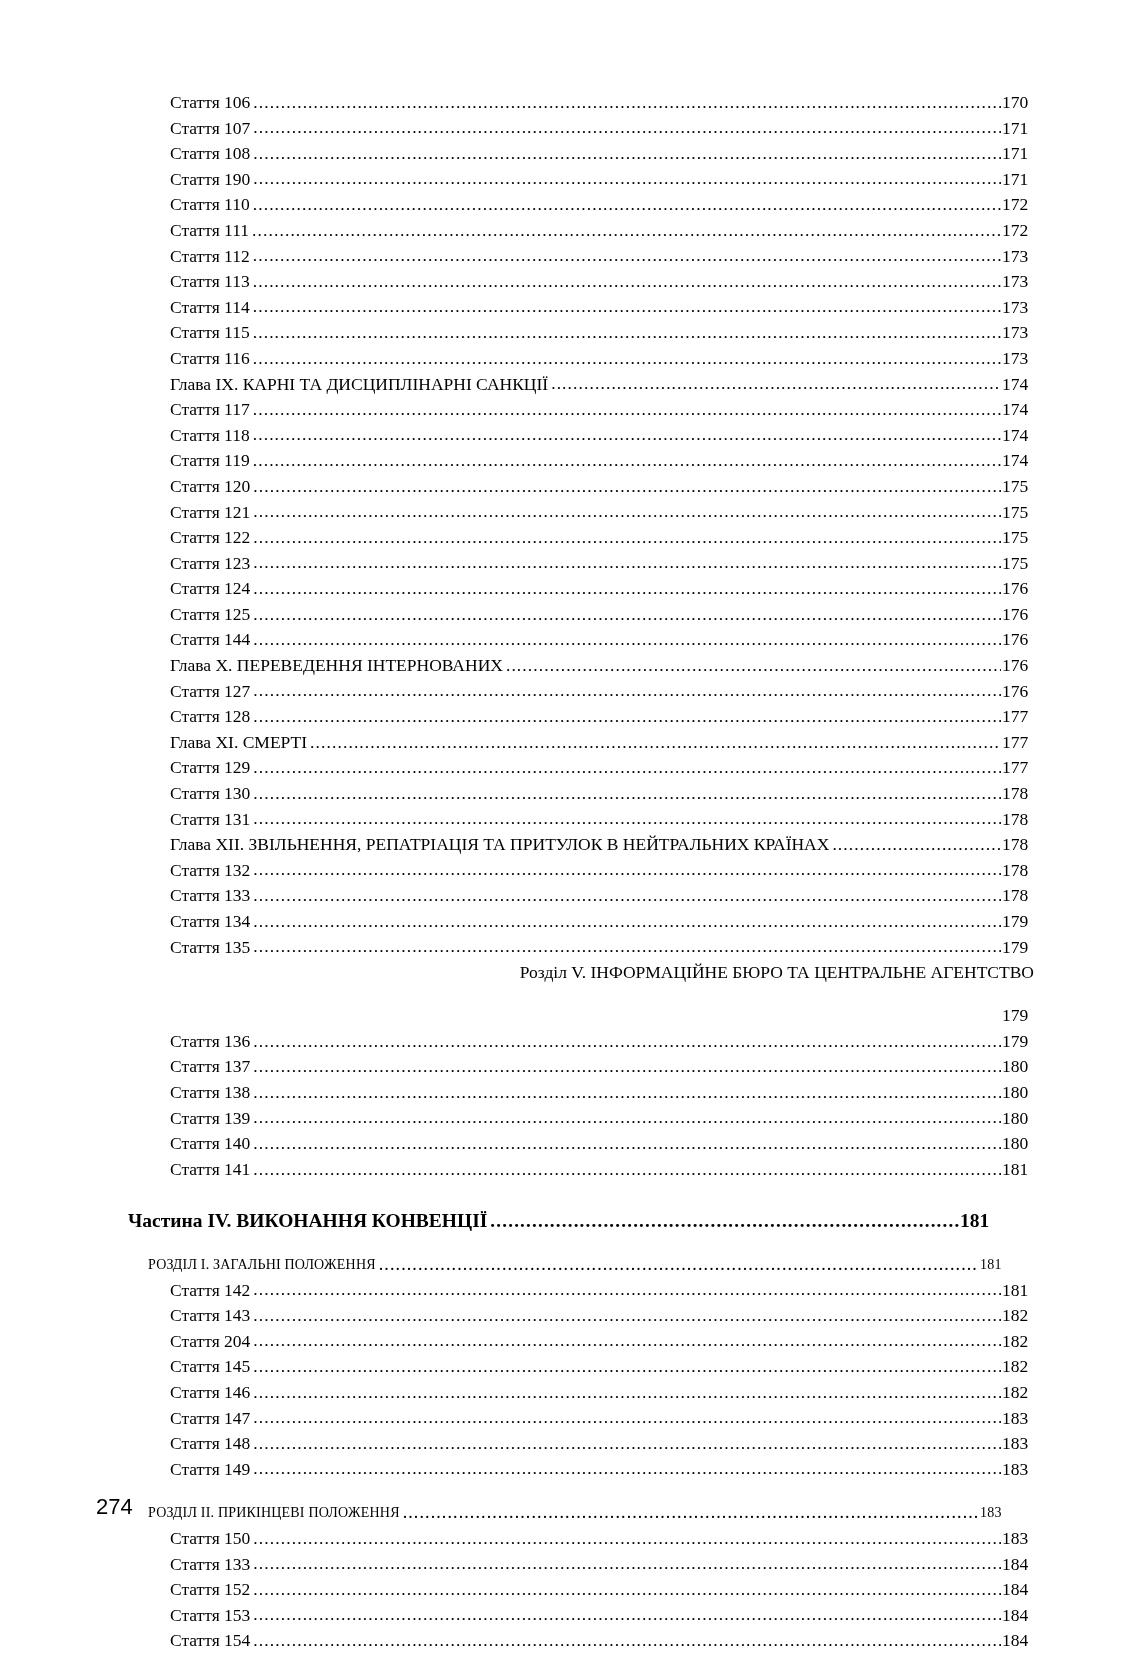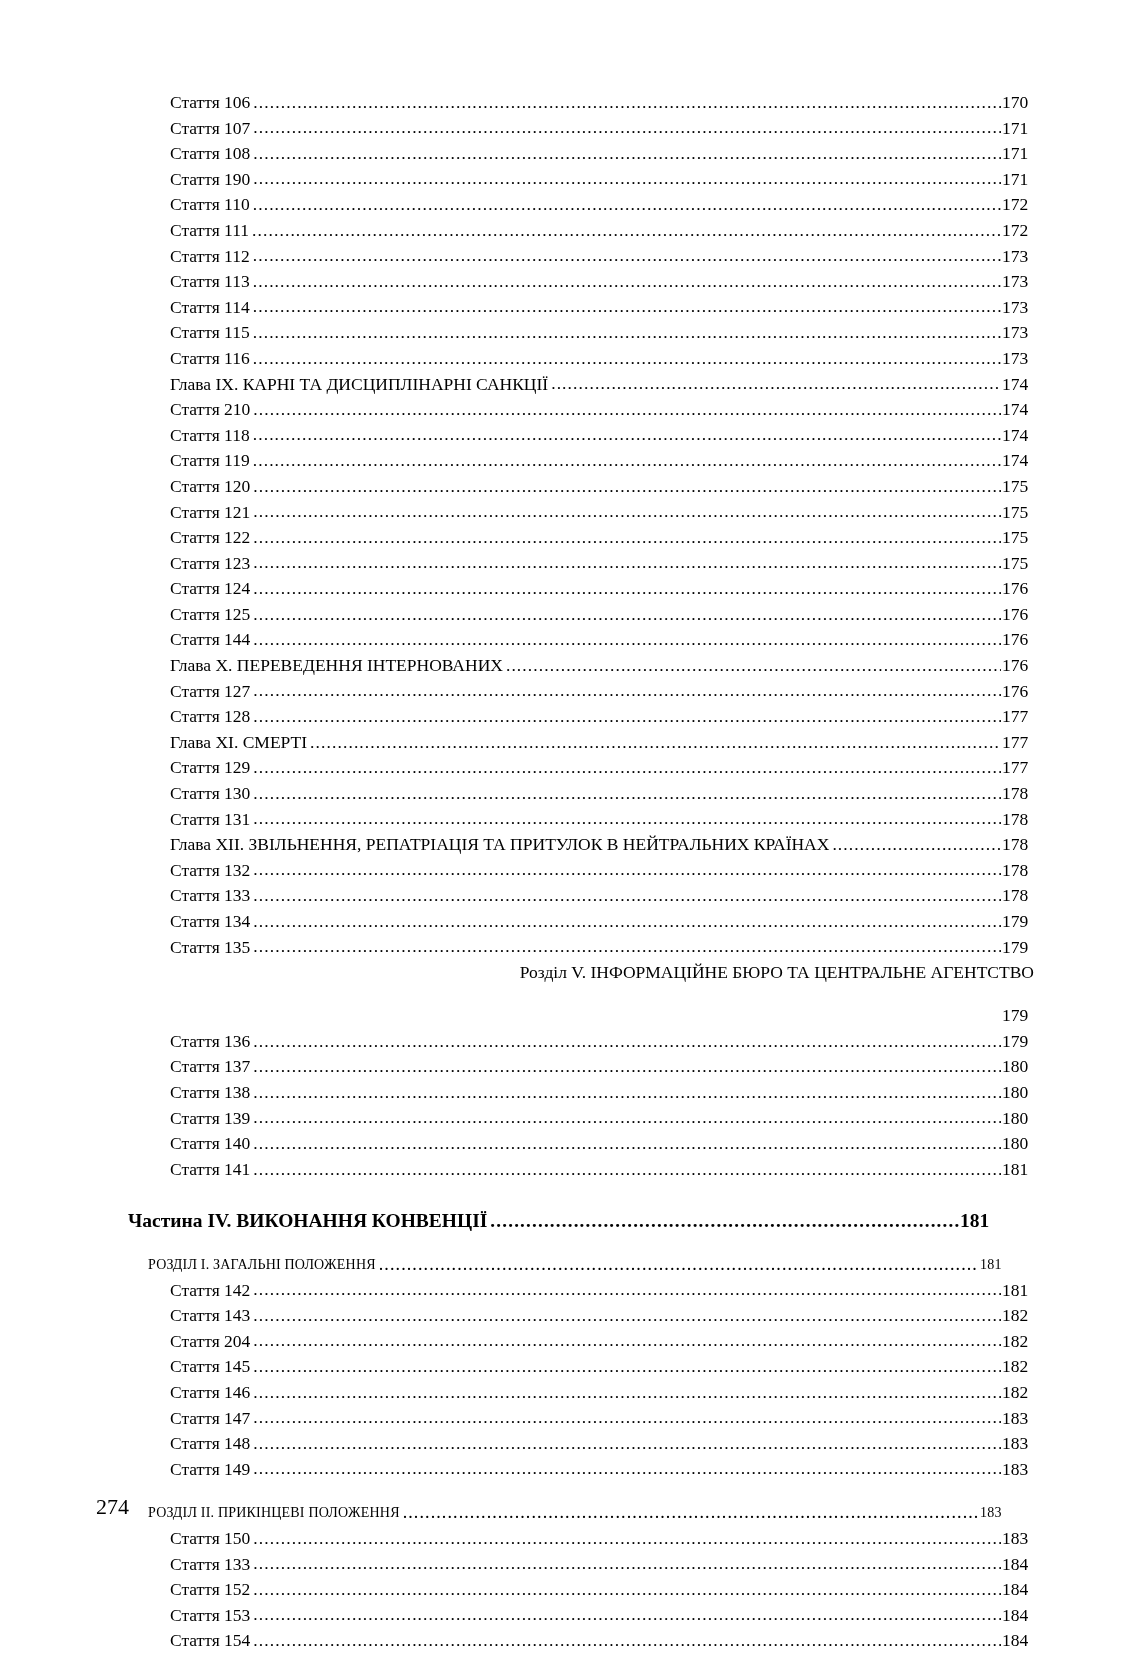--- a/index.html
+++ b/index.html
@@ -73,21 +73,21 @@
   .lvl-part .dots::before { font-size: 19px; letter-spacing: 1.2px; }
 
   .spacer-lg { height: 26px; }
   .spacer-md { height: 18px; }
 
   .folio {
     position: absolute;
     left: 96px;
     top: 1494px;
     font-size: 22px;
-    font-family: Liberation Serif, serif;
+    font-family: Liberation Sans, sans-serif;
   }
 </style>
 </head>
 <body>
 
 <div class="page">
   <div class="toc" id="toc">
       <div class="entry lvl-article">
         <span class="label">Стаття 106</span>
         <span class="dots"></span>
@@ -142,21 +142,21 @@
         <span class="label">Стаття 116</span>
         <span class="dots"></span>
         <span class="page-num">173</span>
       </div>
       <div class="entry lvl-chapter">
         <span class="label">Глава IX. КАРНІ ТА ДИСЦИПЛІНАРНІ САНКЦІЇ</span>
         <span class="dots"></span>
         <span class="page-num">174</span>
       </div>
       <div class="entry lvl-article">
-        <span class="label">Стаття 210</span>
+        <span class="label">Стаття 117</span>
         <span class="dots"></span>
         <span class="page-num">174</span>
       </div>
       <div class="entry lvl-article">
         <span class="label">Стаття 118</span>
         <span class="dots"></span>
         <span class="page-num">174</span>
       </div>
       <div class="entry lvl-article">
         <span class="label">Стаття 119</span>

